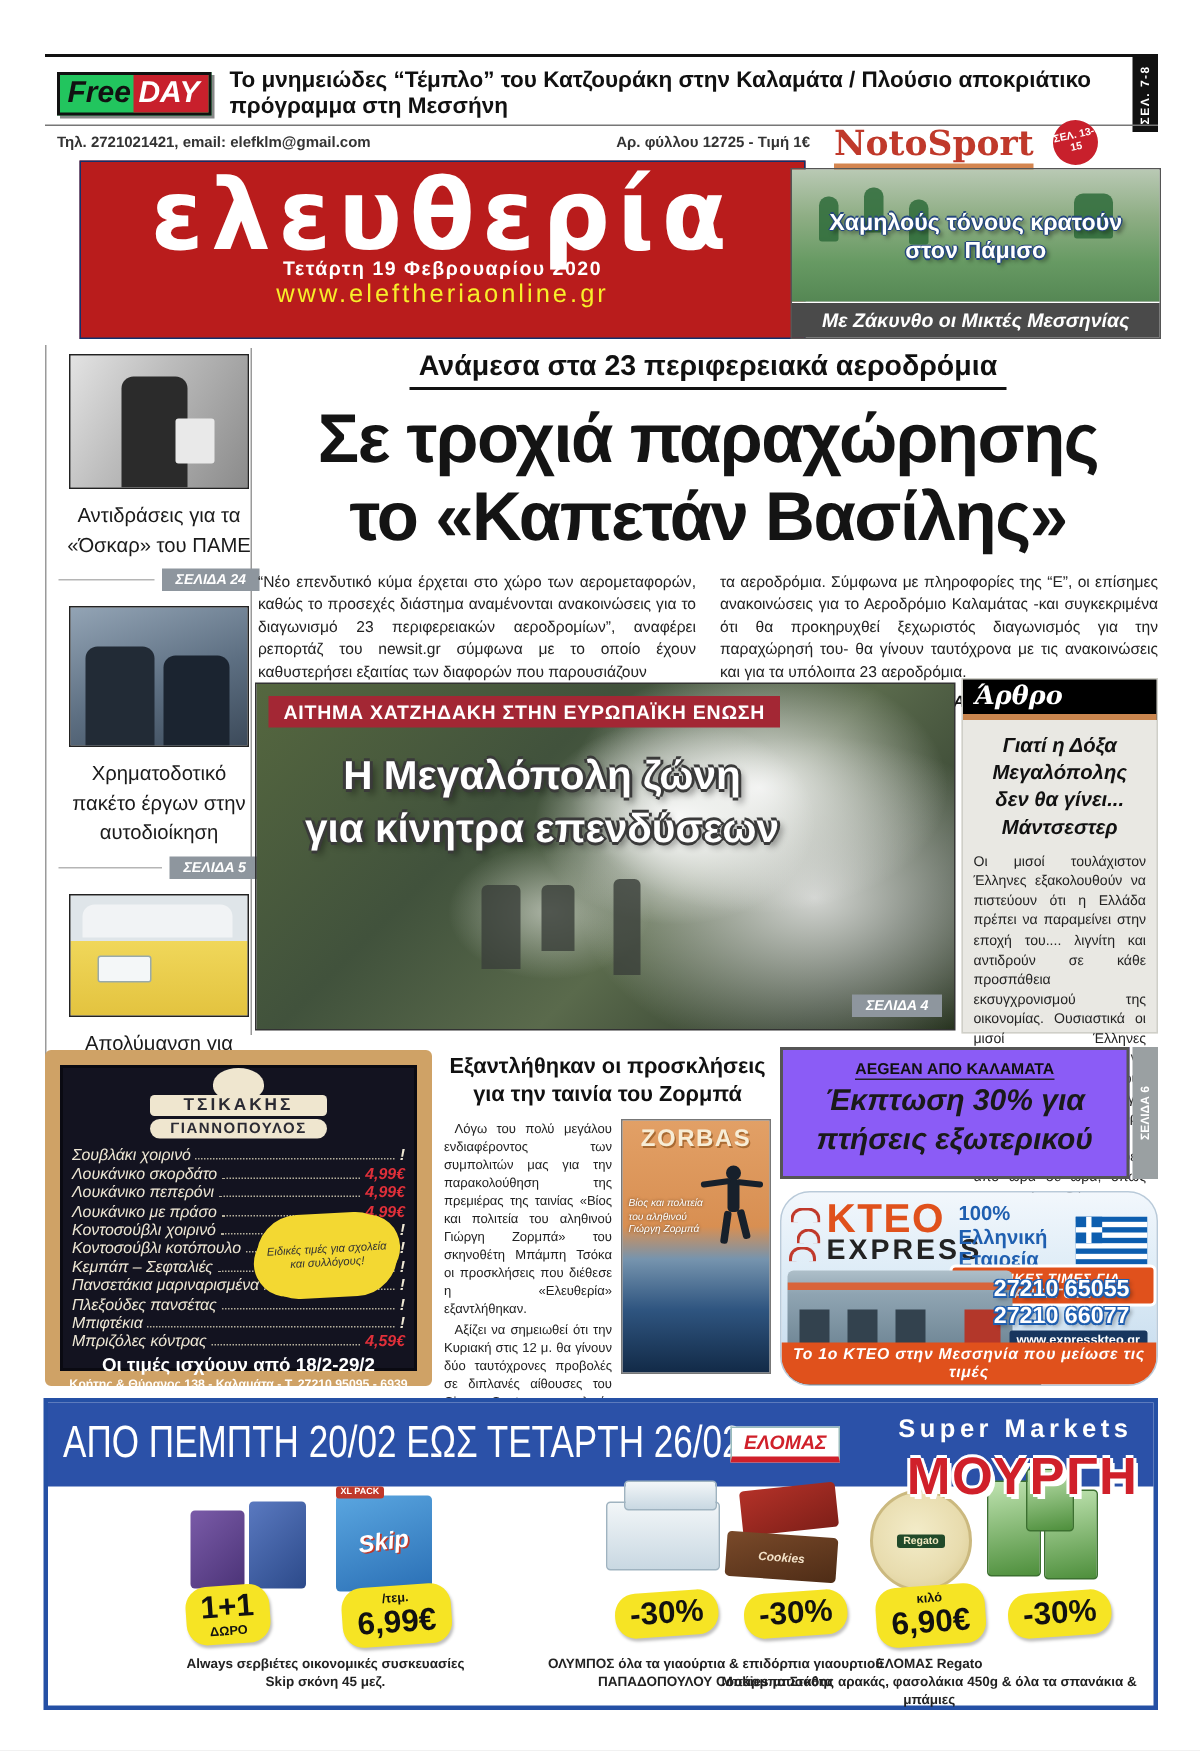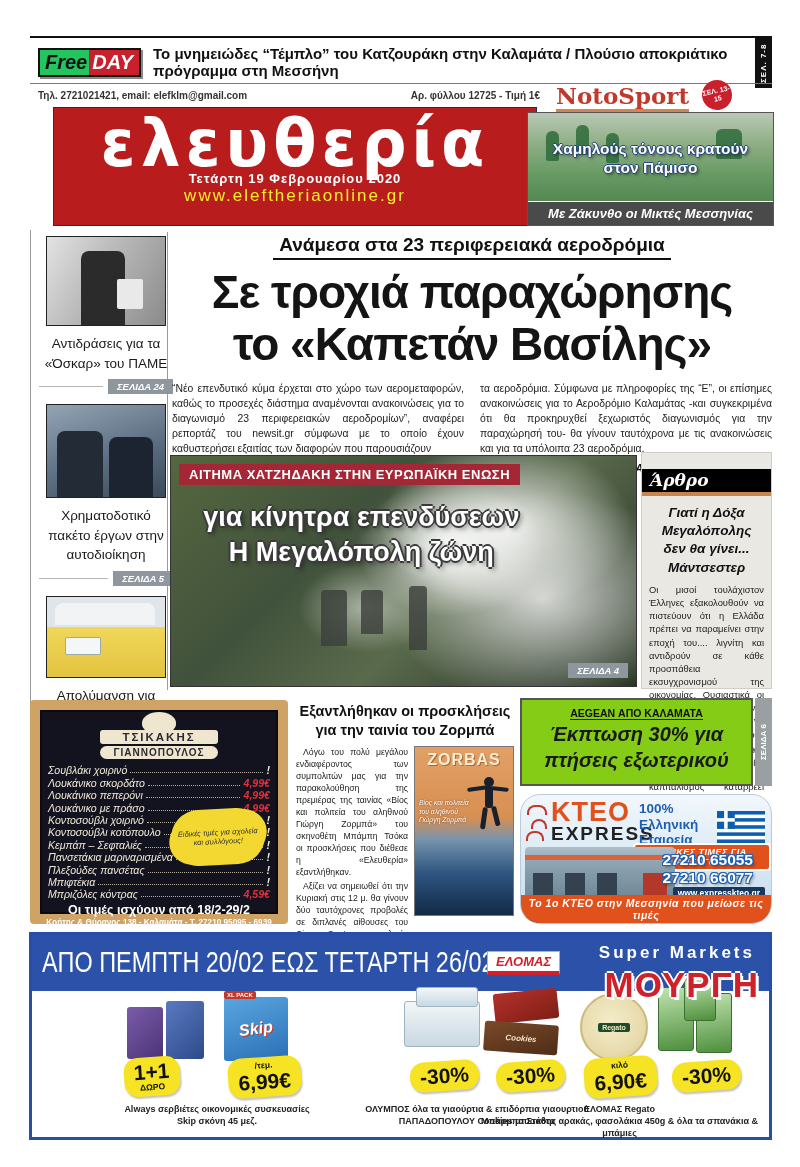--- a/index.html
+++ b/index.html
@@ -82,21 +82,21 @@
   #feature-label{position:absolute;left:8px;top:8px;background:#a32734;color:#fff;font-weight:bold;
      font-size:13px;padding:3px 10px;letter-spacing:.5px;}
   #feature-overlay{position:absolute;left:16px;top:44px;width:75%;text-align:center;color:#fff;font-weight:800;
      font-size:27px;line-height:1.3;
      text-shadow:-2px 0 #3a3a3a,2px 0 #3a3a3a,0 -2px #3a3a3a,0 2px #3a3a3a,3px 3px 5px rgba(0,0,0,.45);}
   #feature-page{position:absolute;right:8px;bottom:8px;background:#8e969e;color:#fff;font-style:italic;
      font-weight:bold;font-size:9.5px;padding:2px 9px;}
 
   
   #arthro{position:absolute;left:641px;top:452px;width:131px;height:237px;background:#e9e8e3;
-     border:1px solid #cfcfc8;box-sizing:border-box;padding:16px 7px;}
+     border:1px solid #cfcfc8;box-sizing:border-box;padding:0 7px;}
   #arthro-header{background:#000;color:#fff;font-family:"DejaVu Serif",serif;font-style:italic;font-weight:bold;
      font-size:17px;padding:1px 8px 2px;margin:0 -7px;border-bottom:4px solid #c9854e;}
   #arthro-title{font-weight:bold;font-style:italic;font-size:13.5px;text-align:center;line-height:1.35;margin:8px 0 6px;}
   #arthro-body{font-size:9.4px;line-height:1.4;text-align:justify;color:#222;}
   #arthro .pageref-row{margin-top:7px;}
   #arthro .plabel{font-size:10.5px;}
 
   
   #chalkboard{position:absolute;left:30px;top:700px;width:258px;height:224px;box-sizing:border-box;
      border:10px solid #cda express;}
@@ -129,21 +129,21 @@
   #zorbas-text p{margin:0 0 2px;text-indent:7px;}
   #poster{position:relative;width:98px;height:168px;border:1px solid #777;overflow:hidden;
      background:linear-gradient(180deg,#e2a066 0%,#d88f52 42%,#7694ae 55%,#2f5580 75%,#122a47 100%);}
   #poster-title{position:absolute;top:4px;left:0;right:0;text-align:center;font-weight:800;font-size:16px;
      color:#f7edd6;letter-spacing:1px;text-shadow:1px 1px 0 #a86a32;}
   #poster-caption{position:absolute;top:52px;left:4px;width:60px;font-style:italic;font-size:6.8px;color:#fff;
      line-height:1.3;text-shadow:0 0 2px #5a3b1d;}
   #poster-man{position:absolute;right:4px;top:28px;}
 
   
-  #aegean{position:absolute;left:520px;top:698px;width:233px;height:88px;background:#84cc16;border:2px solid #555;
+  #aegean{position:absolute;left:520px;top:698px;width:233px;height:88px;background:#8b5cf6;border:2px solid #555;
      box-sizing:border-box;text-align:center;}
   #aegean-kicker{display:inline-block;font-size:10.5px;font-weight:bold;border-bottom:1.5px solid #222;margin-top:7px;}
   #aegean-line{font-size:20px;font-weight:800;font-style:italic;line-height:1.3;color:#1a1a1a;}
   #aegean-tab{position:absolute;left:755px;top:698px;width:17px;height:88px;background:#9aa0a2;color:#fff;
      writing-mode:vertical-rl;transform:rotate(180deg);font-size:8px;font-weight:bold;display:flex;
      align-items:center;justify-content:center;}
 
   
   #kteo{position:absolute;left:520px;top:794px;width:252px;height:130px;border-radius:20px;overflow:hidden;
      background:linear-gradient(180deg,#f2f7fc 0%,#dcebf6 45%,#c3d9ec 100%);border:1px solid #b9cad9;box-sizing:border-box;}
@@ -297,22 +297,22 @@
       <div class="dline short"></div>
     </div>
   </div>
 
   <div id="feature">
     <div class="tower" style="left:150px;bottom:40px;width:26px;height:56px;"></div>
     <div class="tower" style="left:190px;bottom:52px;width:22px;height:44px;"></div>
     <div class="tower" style="left:238px;bottom:36px;width:18px;height:64px;"></div>
     <div id="feature-label">ΑΙΤΗΜΑ ΧΑΤΖΗΔΑΚΗ ΣΤΗΝ ΕΥΡΩΠΑΪΚΗ ΕΝΩΣΗ</div>
     <div id="feature-overlay">
+      <div>Η Μεγαλόπολη ζώνη</div>
       <div>για κίνητρα επενδύσεων</div>
-      <div>Η Μεγαλόπολη ζώνη</div>
     </div>
     <div id="feature-page">ΣΕΛΙΔΑ 4</div>
   </div>
 
   <div id="arthro">
     <div id="arthro-header">Άρθρο</div>
     <div id="arthro-title">Γιατί η Δόξα Μεγαλόπολης δεν θα γίνει... Μάντσεστερ</div>
     <div id="arthro-body">Οι μισοί τουλάχιστον Έλληνες εξακολουθούν να πιστεύουν ότι η Ελλάδα πρέπει να παραμείνει στην εποχή του.... λιγνίτη και αντιδρούν σε κάθε προσπάθεια εκσυγχρονισμού της οικονομίας. Ουσιαστικά οι μισοί Έλληνες εξακολουθούν να πιστεύουν τους ψευδοπροφήτες που για μια ακόμα φορά προβλέπουν ότι ο καπιταλισμός καταρρέει από ώρα σε ώρα, όπως την εποχή της Θάτσερ.</div>
     <div class="pageref-row">
       <div class="dline" style="border-top:1px solid #555;"></div>

